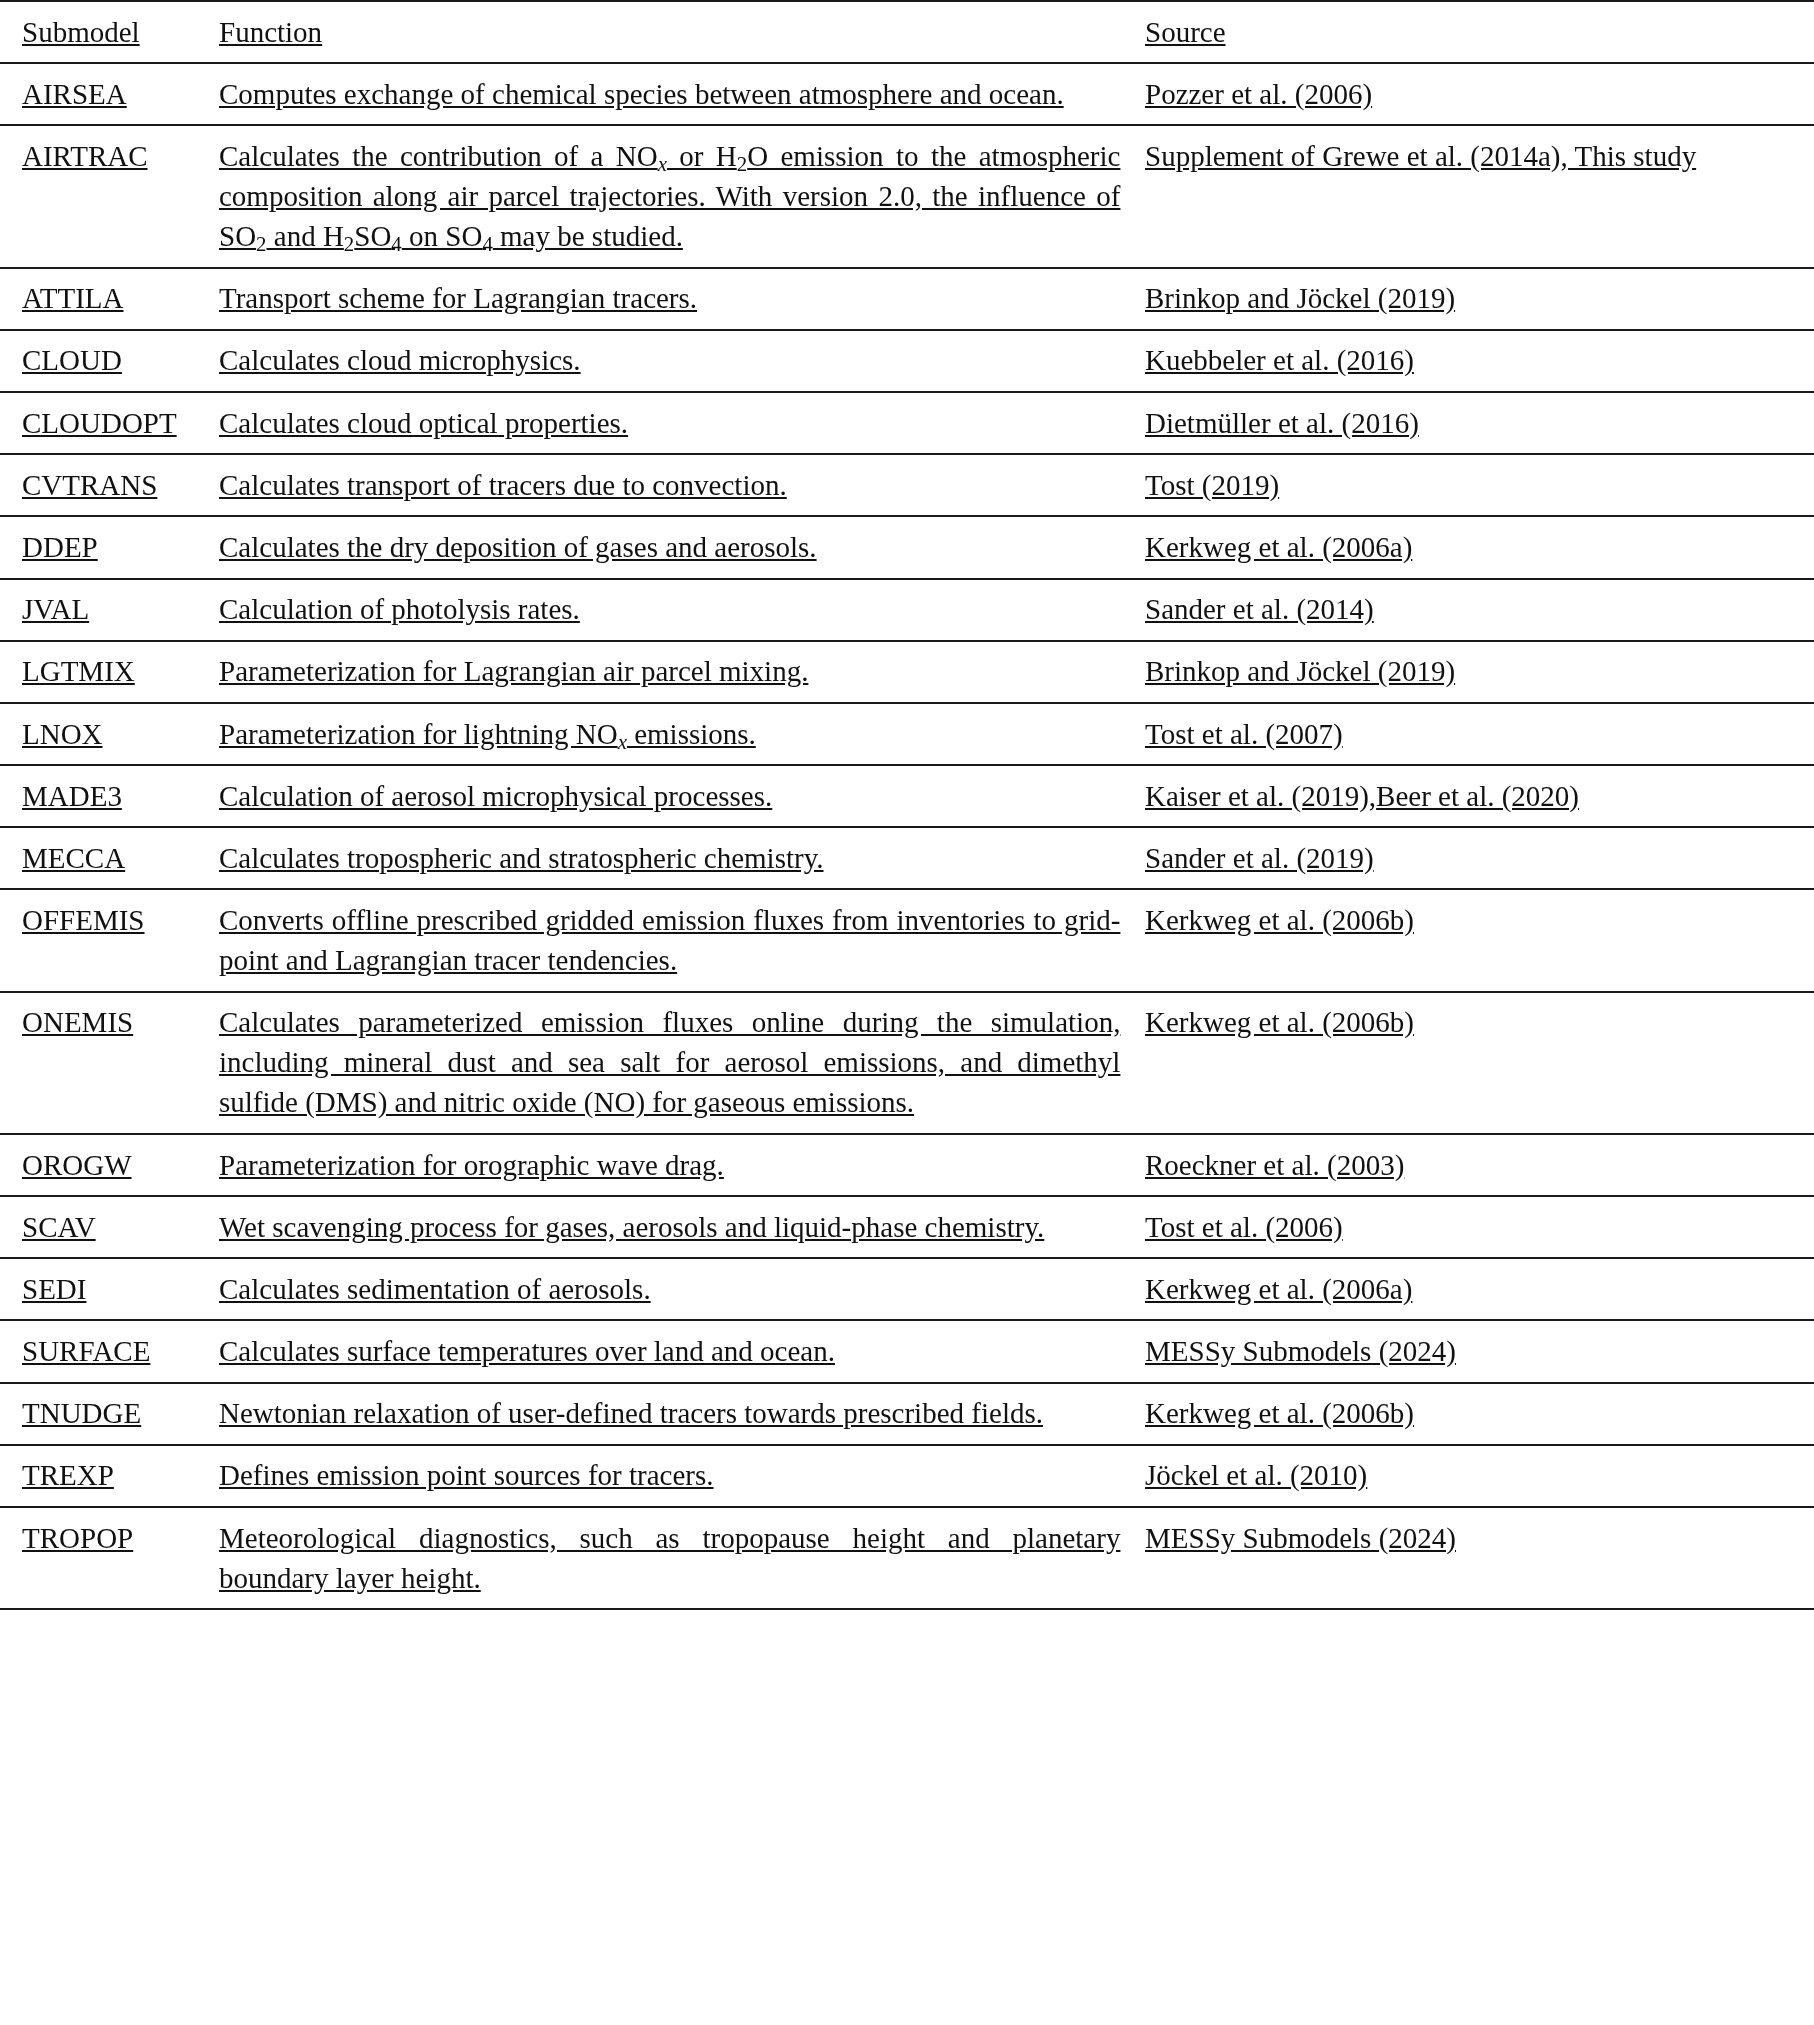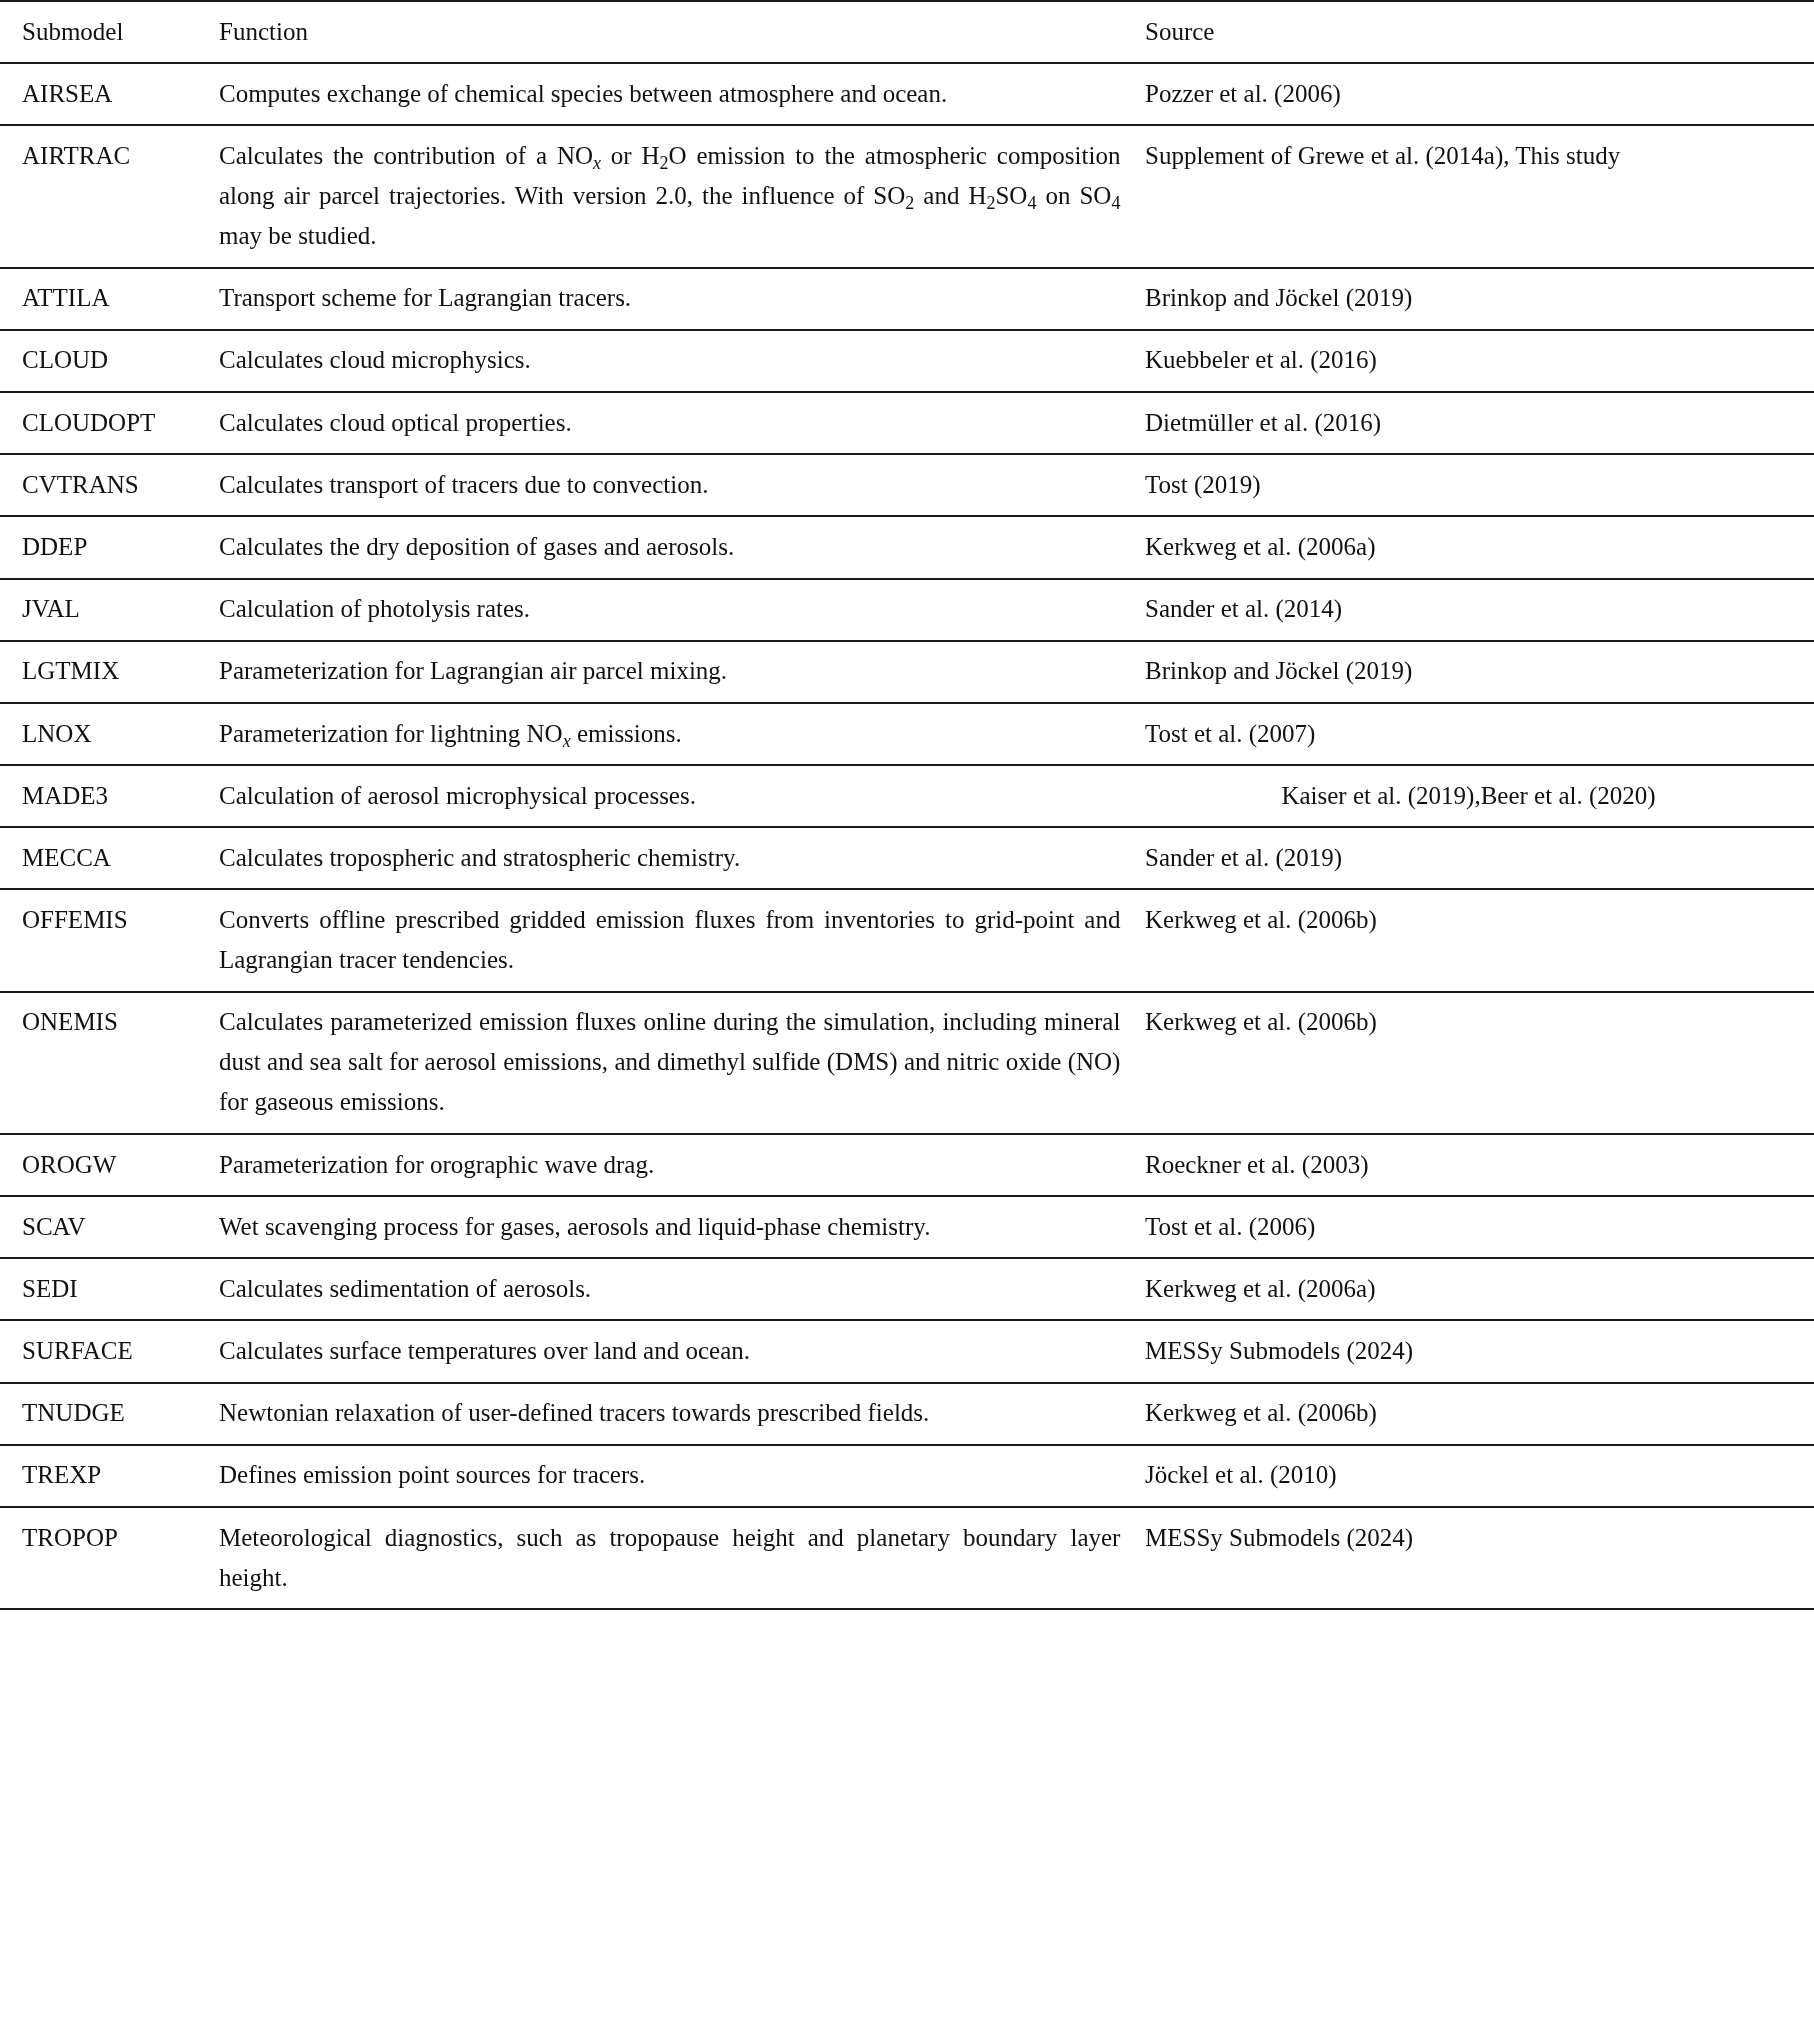--- a/index.html
+++ b/index.html
@@ -11,22 +11,23 @@
     width: 1814px;
     height: 2026px;
     overflow: hidden;
     font-family: "Liberation Serif", "DejaVu Serif", serif;
     color: #111111;
   }
   table.submodels {
     border-collapse: collapse;
     width: 1814px;
     table-layout: fixed;
-    font-size: 25px;
+    font-size: 29px;
     line-height: 40px;
+    text-decoration: underline;
   }
   table.submodels col.c1 { width: 219px; }
   table.submodels col.c2 { width: 926px; }
   table.submodels col.c3 { width: 670px; }
   table.submodels tr {
     border-top: 2.6px solid #1a1a1a;
   }
   table.submodels tr:last-child {
     border-bottom: 2.6px solid #1a1a1a;
   }
@@ -45,21 +46,21 @@
     text-align: justify;
     padding-right: 24.6px;
   }
   table.submodels td.cell-source {
     padding-left: 0;
     white-space: nowrap;
   }
   .src-split {
     display: flex;
     justify-time: space-between;
-    justify-content: center;
+    justify-content: flex-start;
     padding-right: 23px;
   }
   sub {
     font-size: 0.72em;
     line-height: 0;
     vertical-align: -0.25em;
   }
   sub.italic { font-style: italic; }
 </style>
 </head>

